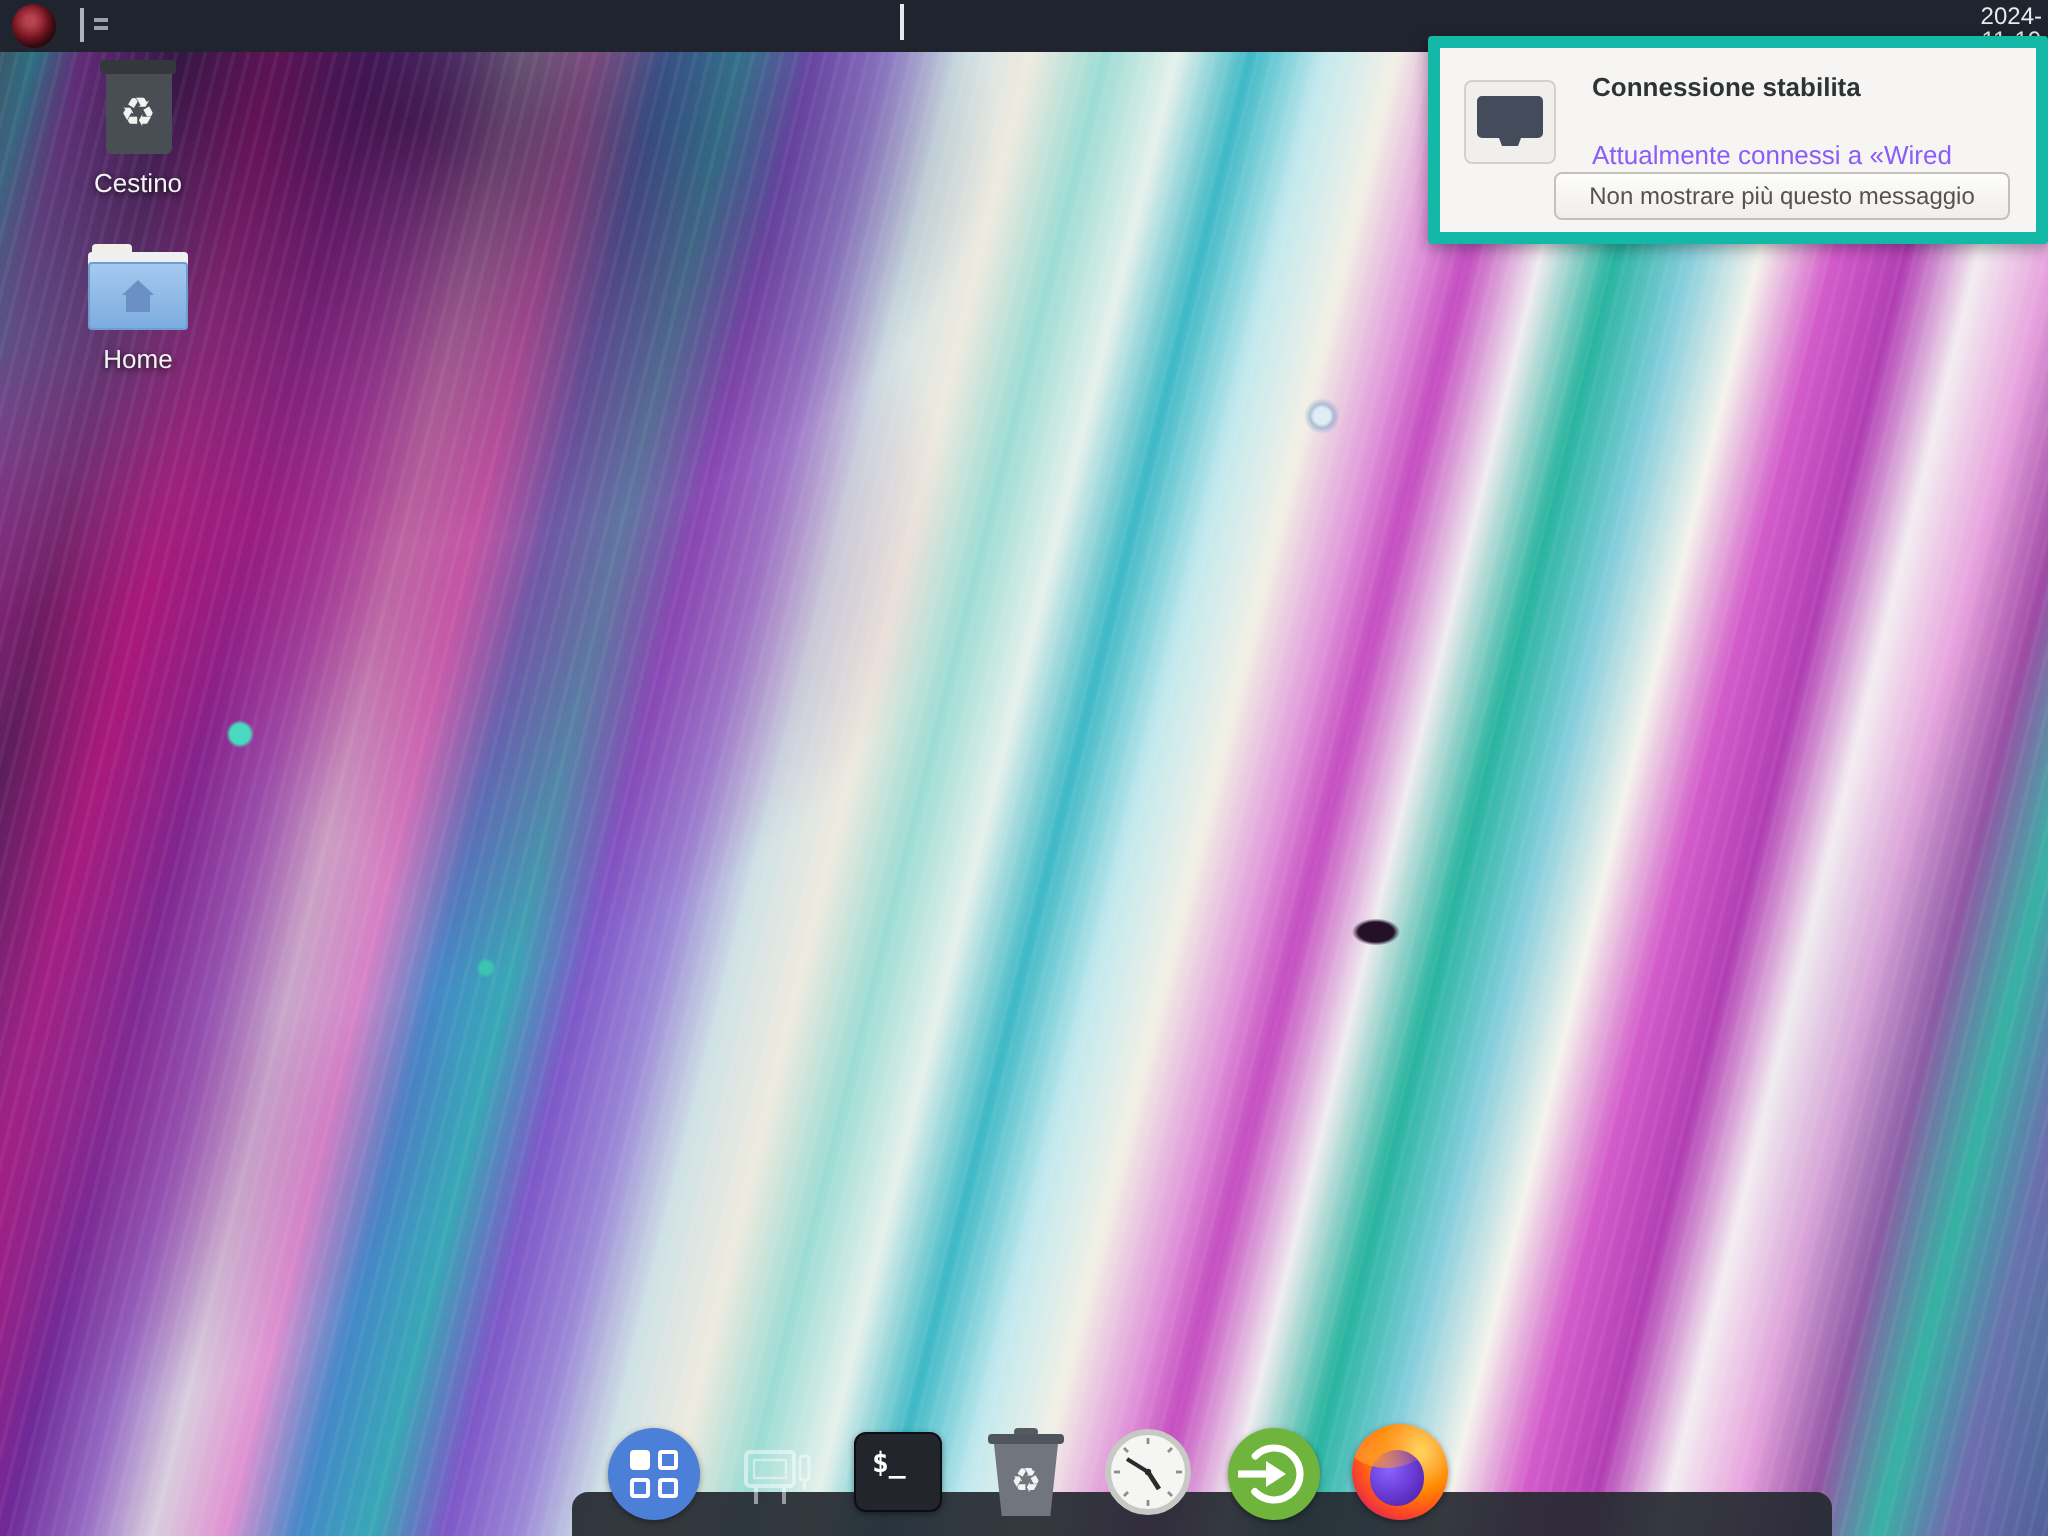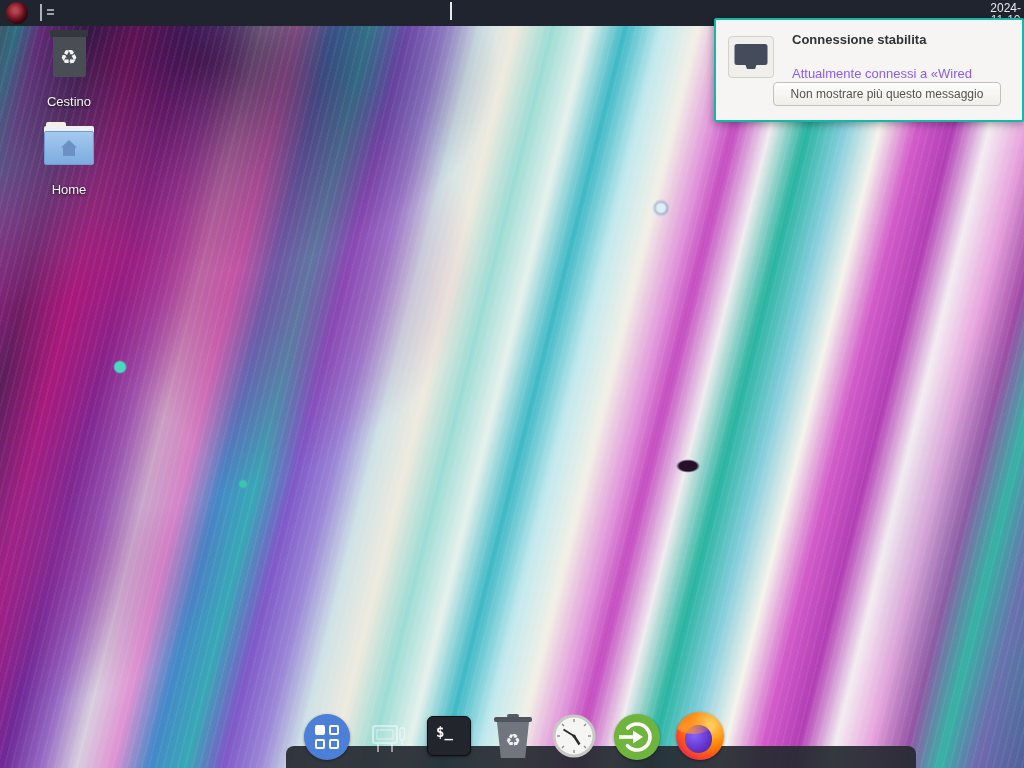--- a/index.html
+++ b/index.html
@@ -45,41 +45,41 @@
   .mini-lines span{ display:block; height:2px; margin-bottom:2px; background:#9aa1ad; }
   .panel-caret{ position:absolute; left:450px; top:2px; width:2px; height:18px; background:#e6e9ee; }
 
   .tray{ position:absolute; right:0; top:0; height:26px; }
   .clock-block{ position:absolute; right:3px; top:2px; text-align:center; color:#e8eaf0; font-size:12px; line-height:12px; }
   .clock-time{ color:#c9cdd6; }
 
   
   .notification{
     position:absolute; left:714px; top:18px; width:310px; height:104px;
-    background:#f6f5f3; border:2px solid #14b8a6; border-radius:2px;
+    background:#f6f5f3; border:6px solid #14b8a6; border-radius:2px;
     box-shadow:0 2px 8px rgba(0,0,0,.35); z-index:10;text-decoration:underline;
   }
   .notif-iconbox{
     position:absolute; left:12px; top:16px; width:46px; height:42px;
     background:#f1efec; border:1px solid #d5d0ca; border-radius:4px;
     display:flex; align-items:center; justify-content:center;
   }
   .notif-title{ position:absolute; left:76px; top:12px; font-size:13px; font-weight:bold; color:#2e3436; }
   .notif-body{ position:absolute; left:76px; top:46px; width:226px; font-size:13px; line-height:16px; color:#8b5cf6; }
   .notif-btn{
     position:absolute; left:57px; top:62px; width:228px; height:24px;
     background:linear-gradient(#fdfdfc,#f0eeea); border:1px solid #c6c0ba; border-radius:4px;
     font-size:12px; color:#55534f; font-family:"Liberation Sans", sans-serif;
     display:flex; align-items:center; justify-content:center; cursor:pointer;
   }
 
   
   .desk-icon{ position:absolute; width:66px; text-align:center; z-index:2; }
   .desk-icon .lbl{
-    display:block; margin-top:16px; font-size:13px; color:#f4f4f4;
+    display:block; margin-top:6px; font-size:13px; color:#f4f4f4;
     text-shadow:0 1px 3px rgba(0,0,0,.85);
   }
   .trash-desk{ left:36px; top:30px; }
   .trash-desk-art{ width:38px; height:48px; margin:0 auto; position:relative; }
   .trash-desk-lid{ width:38px; height:7px; background:#34383d; border-radius:2px; }
   .trash-desk-body{
     width:33px; height:40px; margin:0 auto; background:#494e54; border-radius:0 0 3px 3px;
     display:flex; align-items:center; justify-content:center;
   }
   .recycle-glyph{ color:#f2f2f2; font-size:20px; line-height:1; }

